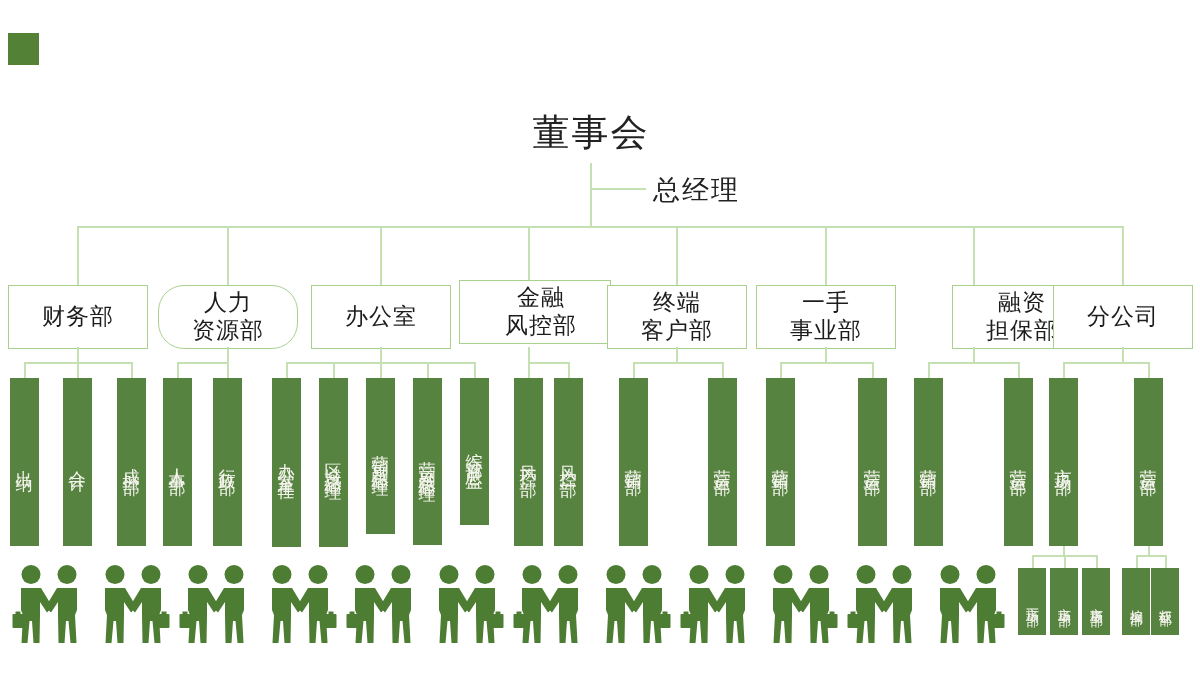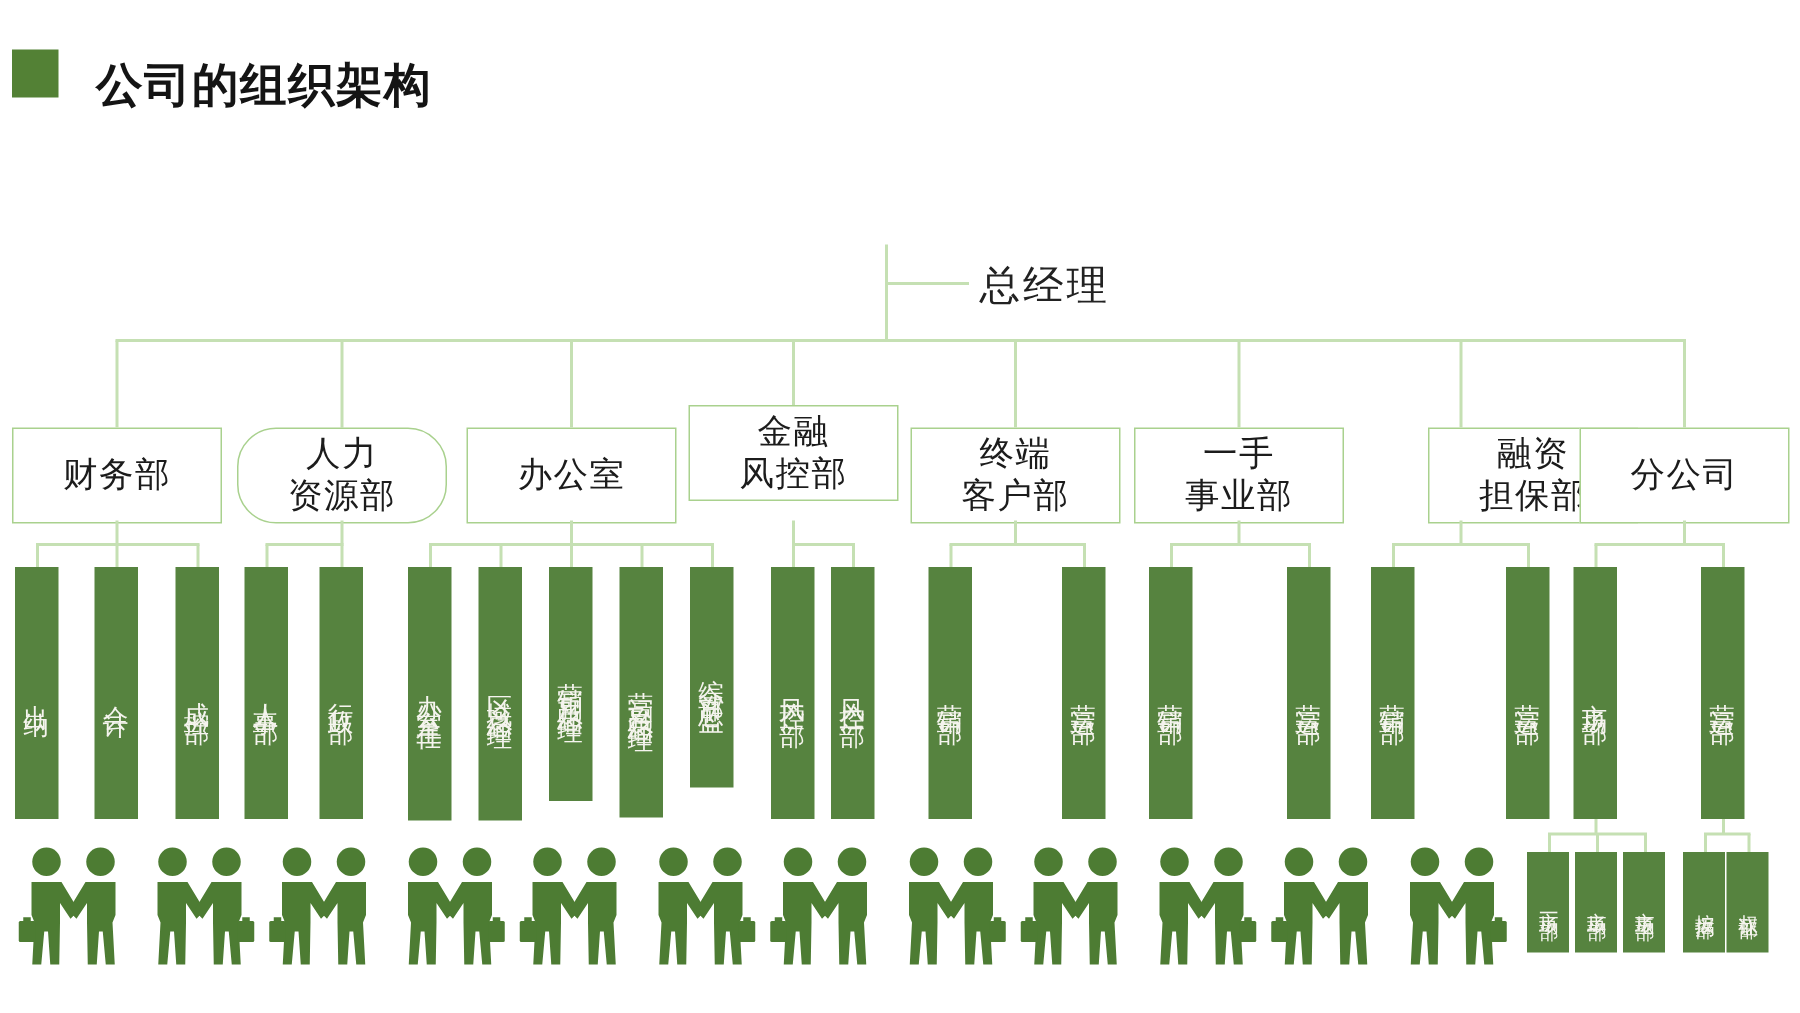--- a/index.html
+++ b/index.html
@@ -27,21 +27,21 @@
            writing-mode:vertical-rl;text-orientation:upright;
            display:flex;align-items:center;justify-content:center;
            font-size:13px;letter-spacing:2px;}
   .people-pair{position:absolute;}
 </style>
 </head>
 <body>
 
 <div class="stage">
   <div class="title-square"></div>
-  <div class="page-title">公司的组织架构</div>
+  <div class="root-label">董事会</div>
   <div class="gm-label">总经理</div>
   <div id="tree">
       <div class="line" style="left: 590px; top: 163px; width: 2px; height: 64px;"></div>
       <div class="line" style="left: 590px; top: 188px; width: 56px; height: 2px;"></div>
       <div class="line" style="left: 77px; top: 226px; width: 1047px; height: 2px;"></div>
       <div class="line" style="left: 77px; top: 227px; width: 2px; height: 58px;"></div>
       <div class="dept-box" style="left: 8px; top: 285px; width: 138px; height: 62px;">
         <div>财务部</div>
       </div>
       <div class="line" style="left: 77px; top: 347px; width: 2px; height: 16px;"></div>
@@ -73,21 +73,21 @@
       <div class="org-bar" style="left: 271.5px; top: 378px; width: 29px; height: 169px;">办公室主任</div>
       <div class="line" style="left: 333px; top: 363px; width: 2px; height: 15px;"></div>
       <div class="org-bar" style="left: 318.5px; top: 378px; width: 29px; height: 169px;">区域总经理</div>
       <div class="line" style="left: 380px; top: 363px; width: 2px; height: 15px;"></div>
       <div class="org-bar" style="left: 365.5px; top: 378px; width: 29px; height: 156px;">营销副总经理</div>
       <div class="line" style="left: 427px; top: 363px; width: 2px; height: 15px;"></div>
       <div class="org-bar" style="left: 412.5px; top: 378px; width: 29px; height: 167px;">营运副总经理</div>
       <div class="line" style="left: 474px; top: 363px; width: 2px; height: 15px;"></div>
       <div class="org-bar" style="left: 459.5px; top: 378px; width: 29px; height: 147px;">综合部总监</div>
       <div class="line" style="left: 528px; top: 227px; width: 2px; height: 58px;"></div>
-      <div class="dept-box" style="left: 459px; top: 270px; width: 138px; height: 62px;">
+      <div class="dept-box" style="left: 459px; top: 280px; width: 138px; height: 62px; padding-left: 12px;">
         <div>金融</div>
         <div>风控部</div>
       </div>
       <div class="line" style="left: 528px; top: 347px; width: 2px; height: 16px;"></div>
       <div class="line" style="left: 528px; top: 362px; width: 42px; height: 2px;"></div>
       <div class="line" style="left: 528px; top: 363px; width: 2px; height: 15px;"></div>
       <div class="org-bar" style="left: 513.5px; top: 378px; width: 29px; height: 168px;">风控一部</div>
       <div class="line" style="left: 568px; top: 363px; width: 2px; height: 15px;"></div>
       <div class="org-bar" style="left: 553.5px; top: 378px; width: 29px; height: 168px;">风控二部</div>
       <div class="line" style="left: 676px; top: 227px; width: 2px; height: 58px;"></div>

